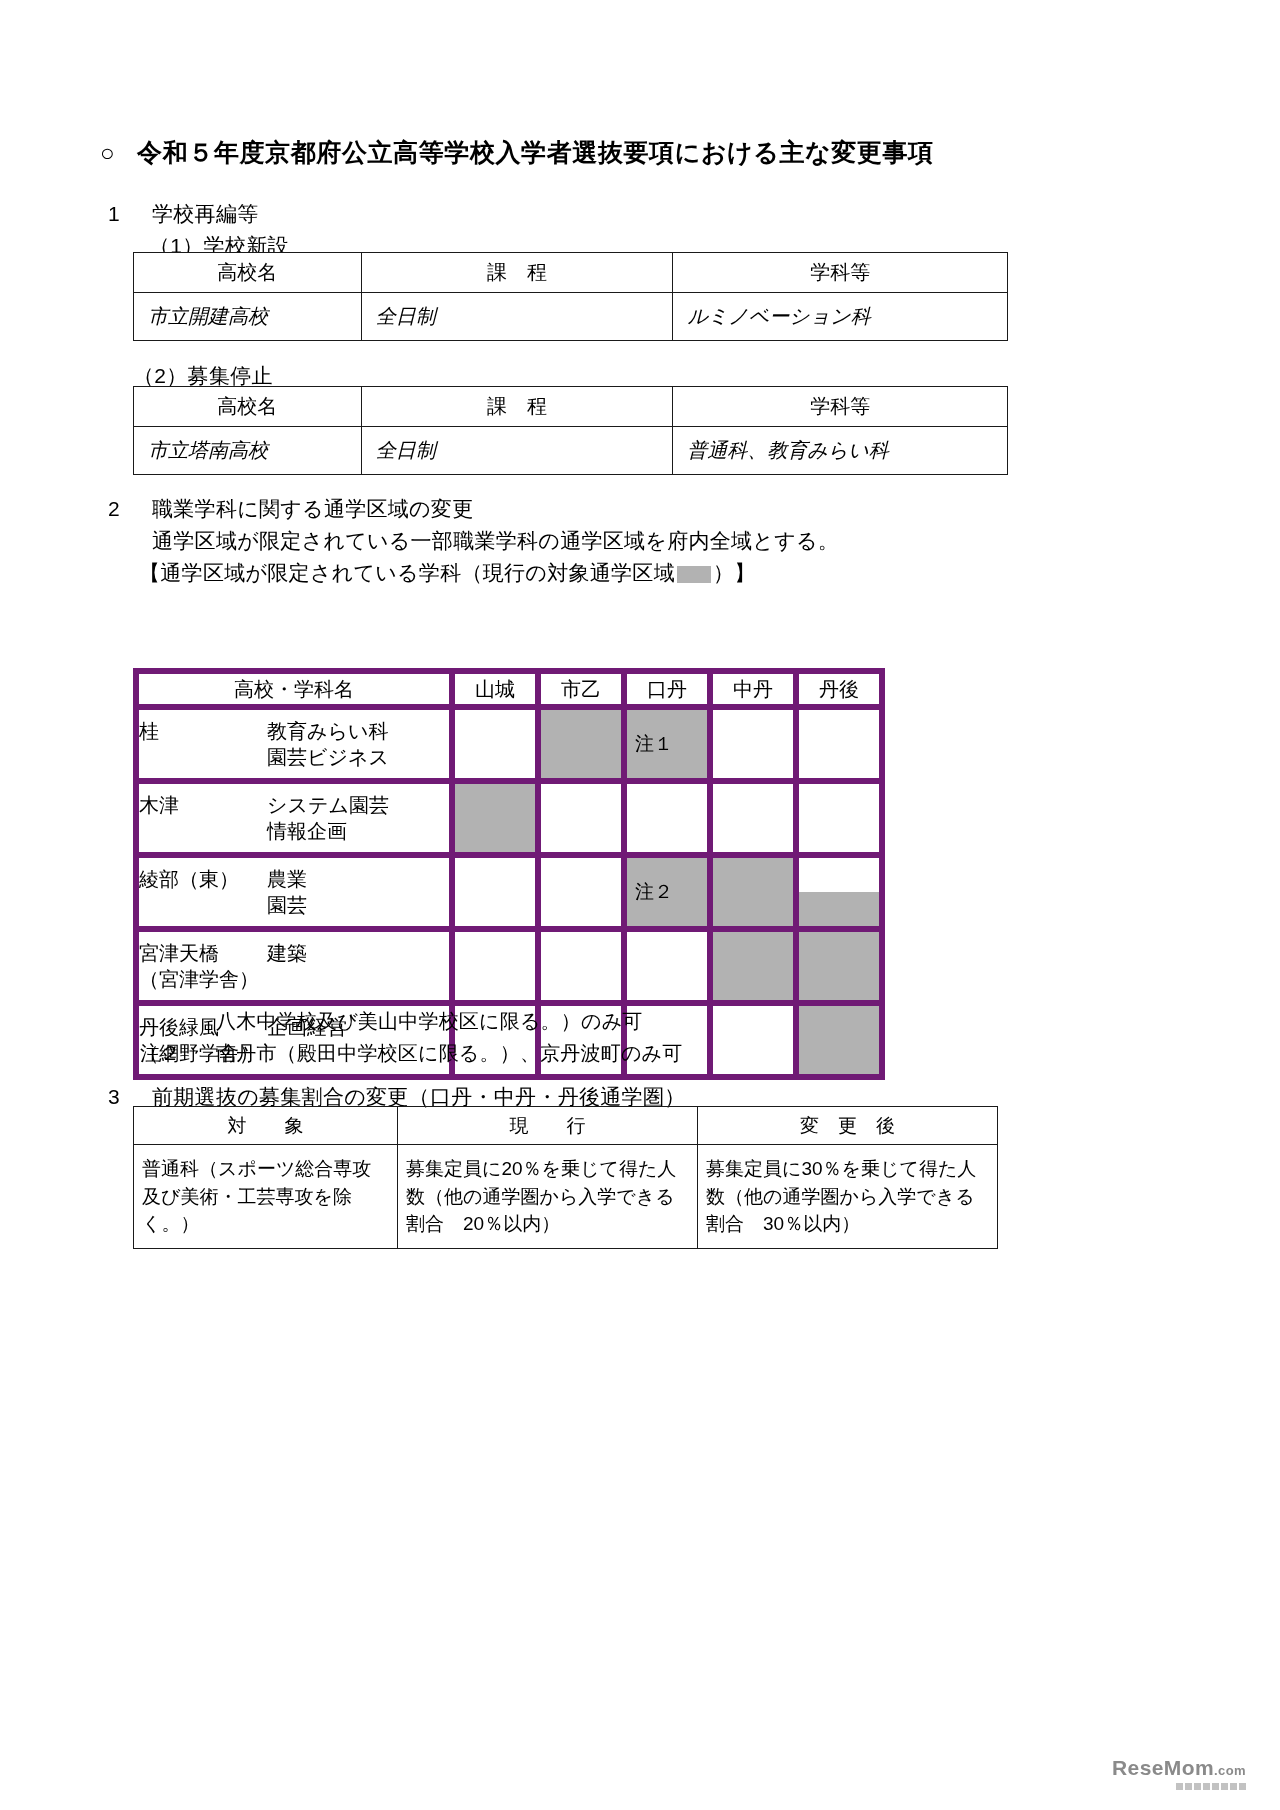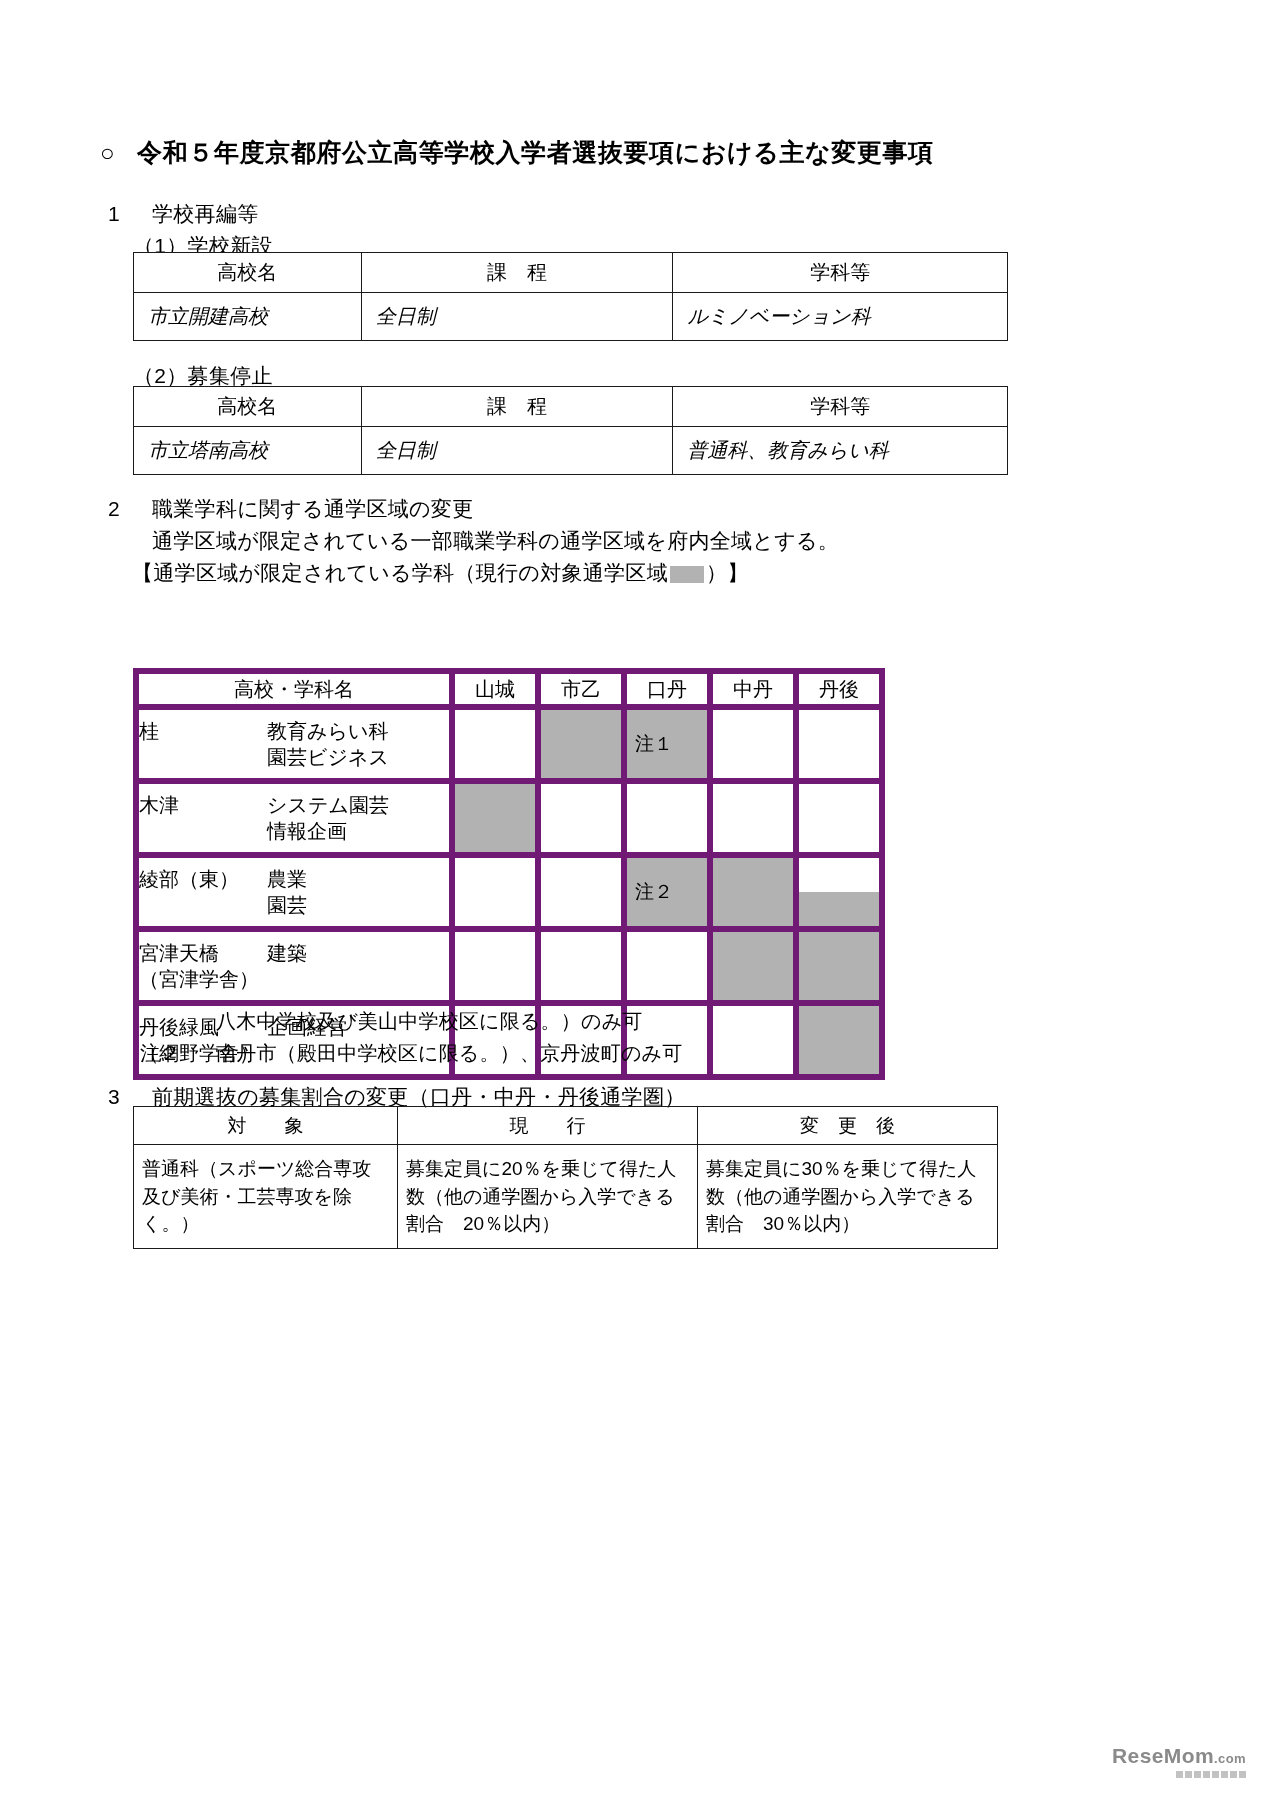--- a/index.html
+++ b/index.html
@@ -170,21 +170,21 @@
     vertical-align: top;
     padding: 10px 8px 10px 8px;
     line-height: 1.45;
     height: 100px;
   }
 
   
   .footer-logo {
     position: absolute;
     right: 34px;
-    bottom: 32px;
+    bottom: 20px;
   }
   .footer-logo .brand {
     font-size: 21px;
     font-weight: bold;
     color: #8a8a8a;
     letter-spacing: 0.4px;
   }
   .footer-logo .brand .dotcom { font-size: 13px; }
   .footer-logo .bars {
     margin-top: 3px;
@@ -213,21 +213,21 @@
 <div class="page">
 
   <div class="doc-title">
     <span class="circle-mark">○</span><span>令和５年度京都府公立高等学校入学者選抜要項における主な変更事項</span>
   </div>
 
   <div class="sec-head" style="left:108px; top:200px;">
     <span class="sec-num">1</span><span>学校再編等</span>
   </div>
 
-  <div class="sec-head" style="left:133px; top:232px;">（1）学校新設</div>
+  <div class="sec-head" style="left:149px; top:232px;">（1）学校新設</div>
 
   <table class="doc-table t-school" style="top:252px;">
     <thead>
       <tr>
         <th class="c1">高校名</th>
         <th class="c2">課　程</th>
         <th class="c3">学科等</th>
       </tr>
     </thead>
     <tbody>
@@ -255,21 +255,21 @@
         <td>全日制</td>
         <td>普通科、教育みらい科</td>
       </tr>
     </tbody>
   </table>
 
   <div class="sec-head" style="left:108px; top:495px;">
     <span class="sec-num">2</span><span>職業学科に関する通学区域の変更</span>
   </div>
   <div class="sec-head" style="left:152px; top:527px;">通学区域が限定されている一部職業学科の通学区域を府内全域とする。</div>
-  <div class="sec-head" style="left:132px; top:559px;">
+  <div class="sec-head" style="left:139px; top:559px;">
     <span>【通学区域が限定されている学科（現行の対象通学区域</span><span class="gray-swatch"></span><span>）】</span>
   </div>
 
   <table class="t-matrix">
     <thead>
       <tr>
         <th class="h-name">高校・学科名</th>
         <th class="h-zone">山城</th>
         <th class="h-zone">市乙</th>
         <th class="h-zone">口丹</th>

